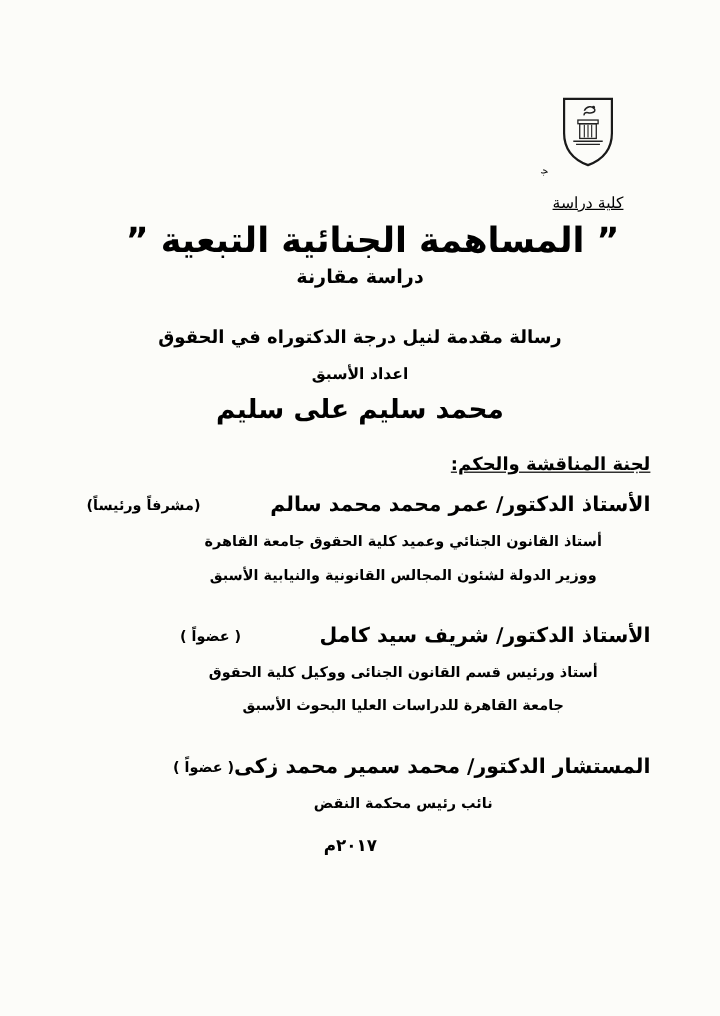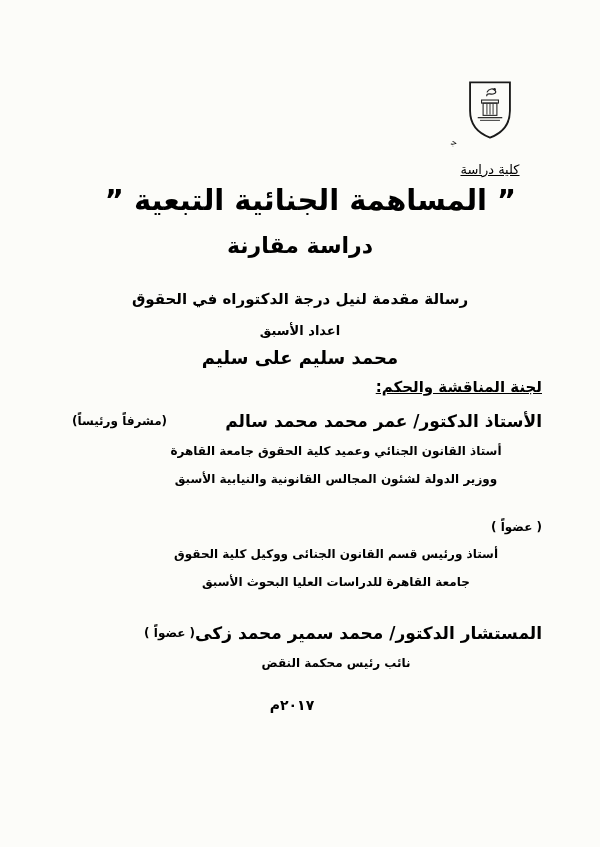--- a/index.html
+++ b/index.html
@@ -55,36 +55,36 @@
     right: 0;
     text-align: center;
   }
   .main-title {
     font-size: 29px;
     font-weight: bold;
     white-space: nowrap;
     margin-left: 21px;
   }
   .subtitle {
-    font-size: 22px;
-    font-weight: bold;
-    margin-top: 16px;
+    font-size: 16px;
+    font-weight: bold;
+    margin-top: 4px;
   }
   .thesis-line {
     font-size: 15px;
     font-weight: bold;
     margin-top: 32px;
   }
   .prepared-label {
     font-size: 13px;
     font-weight: bold;
     margin-top: 15px;
   }
   .researcher-name {
-    font-size: 18px;
+    font-size: 22px;
     font-weight: bold;
     margin-top: 9px;
   }
 
   
   .committee {
     position: absolute;
     top: 378px;
     right: 58px;
     left: 60px;
@@ -181,20 +181,21 @@
     <div class="member-row">
       <span class="member-name">الأستاذ الدكتور/ عمر محمد محمد سالم</span>
       <span class="member-role role-pos-1">(مشرفاً ورئيساً)</span>
     </div>
     <div class="creds">
       <div class="cred-line">أستاذ القانون الجنائي وعميد كلية الحقوق جامعة القاهرة</div>
       <div class="cred-line">ووزير الدولة لشئون المجالس القانونية والنيابية الأسبق</div>
     </div>
 
     <div class="member-row gap-before">
+      <span class="member-name">الأستاذ الدكتور/ شريف سيد كامل</span>
       <span class="member-role role-pos-2">( عضواً )</span>
     </div>
     <div class="creds">
       <div class="cred-line">أستاذ ورئيس قسم القانون الجنائى ووكيل كلية الحقوق</div>
       <div class="cred-line">جامعة القاهرة للدراسات العليا البحوث الأسبق</div>
     </div>
 
     <div class="member-row gap-before">
       <span class="member-name">المستشار الدكتور/ محمد سمير محمد زكى</span>
       <span class="member-role role-pos-3">( عضواً )</span>

